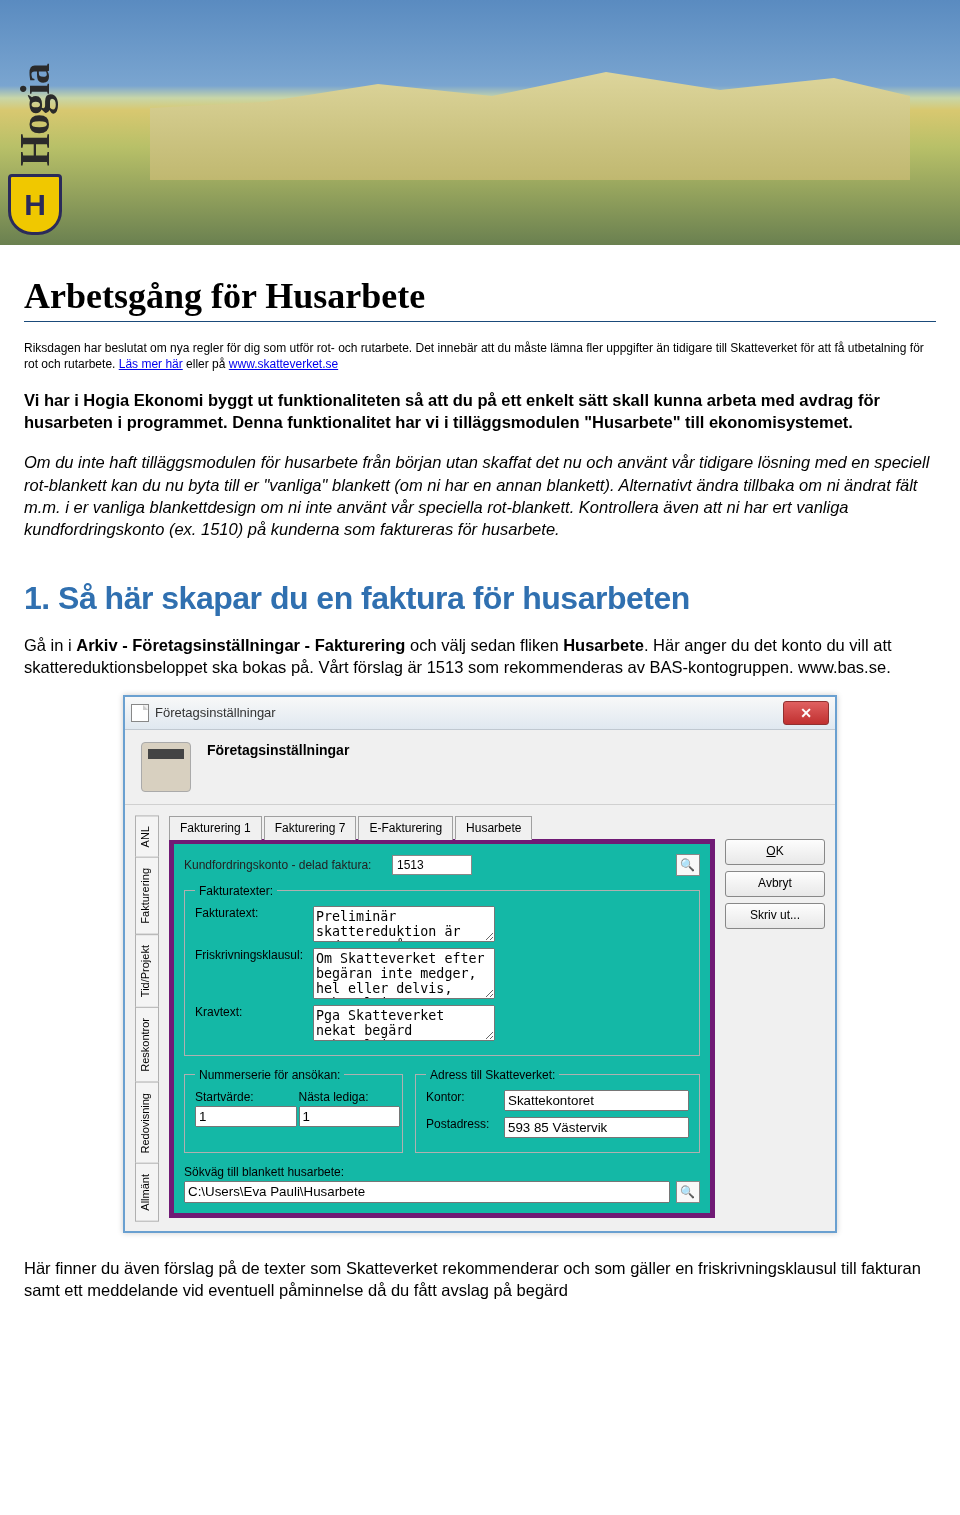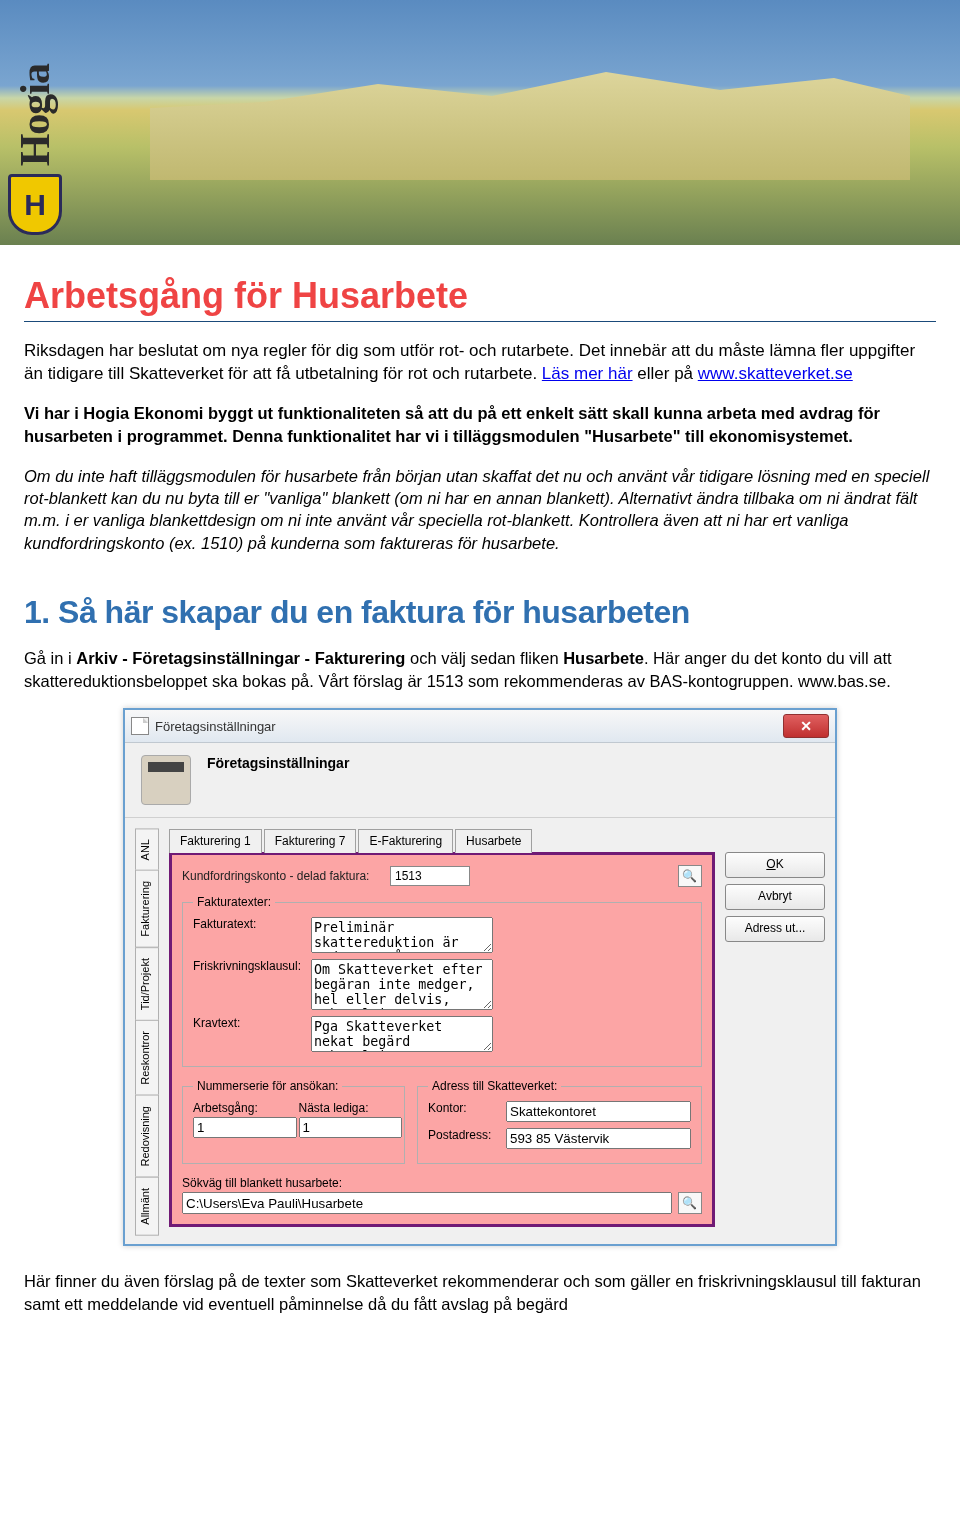--- a/index.html
+++ b/index.html
@@ -60,30 +60,30 @@
     font-family: Arial, sans-serif;
     font-size: 30px;
     font-weight: bold;
     color: #2a2a5a;
     margin-top: 8px;
   }
   .content {
     padding: 30px 24px 24px 24px;
   }
   h1.main-title {
-    font-family: Liberation Sans, sans-serif;
+    font-family: Liberation Serif, serif;
     font-size: 36px;
     font-weight: bold;
-    color: #ef4444;
+    color: #000000;
     border-bottom: 1px solid #1a4a7a;
     padding-bottom: 4px;
     margin: 0 0 18px 0;
   }
   .intro-text {
-    font-size: 17px;
+    font-size: 12px;
     line-height: 1.35;
     margin-bottom: 6px;
   }
   .link {
     color: #0000ee;
     text-decoration: underline;
   }
   .body-para {
     font-size: 16.5px;
     line-height: 1.35;
@@ -237,23 +237,23 @@
     background: #f0f0f0;
     position: relative;
     top: 1px;
   }
   .htab.active {
     background: #f0f0f0;
     border-bottom: 1px solid #f0f0f0;
     z-index: 2;
   }
   .tab-content {
-    border: 3px solid #701a75;
+    border: 5px solid #701a75;
     padding: 10px;
-    background: #fca5a5;
+    background: #14b8a6;
     font-size: 12px;
   }
   .row {
     display: flex;
     align-items: center;
     gap: 8px;
     margin-bottom: 8px;
   }
   .row label {
     font-size: 12px;
@@ -409,21 +409,21 @@
               <div class="fieldset-row">
                 <label>Kravtext:</label>
                 <textarea rows="2" style="">Pga Skatteverket nekat begärd utbetalning av preliminär skattereduktion, kräver Vi härmed Er på återstående belopp.</textarea>
               </div>
             </fieldset>
             <div class="two-col">
               <fieldset>
                 <legend>Nummerserie för ansökan:</legend>
                 <div style="display:flex; gap:10px;">
                   <div style="flex:1">
-                    <div style="font-size:12px; margin-bottom:2px;">Arbetsgång:</div>
+                    <div style="font-size:12px; margin-bottom:2px;">Startvärde:</div>
                     <input type="text" style="width: 100%;" value="1">
                   </div>
                   <div style="flex:1">
                     <div style="font-size:12px; margin-bottom:2px;">Nästa lediga:</div>
                     <input type="text" style="width: 100%;" value="1">
                   </div>
                 </div>
               </fieldset>
               <fieldset>
                 <legend>Adress till Skatteverket:</legend>
@@ -442,20 +442,20 @@
               <div style="display:flex; gap:6px;">
                 <input type="text" style="flex: 1 1 0%;" value="C:\Users\Eva Pauli\Husarbete">
                 <span class="spy-icon">🔍</span>
               </div>
             </div>
           </div>
         </div>
         <div class="btn-col">
           <div class="win-btn"><u>O</u>K</div>
           <div class="win-btn">Avbryt</div>
-          <div class="win-btn">Adress ut...</div>
+          <div class="win-btn">Skriv ut...</div>
         </div>
       </div>
     </div>
   </div>
 
   <p class="footer-text">Här finner du även förslag på de texter som Skatteverket rekommenderar och som gäller en friskrivningsklausul till fakturan samt ett meddelande vid eventuell påminnelse då du fått avslag på begärd</p>
 </div>
 
 </body></html>

